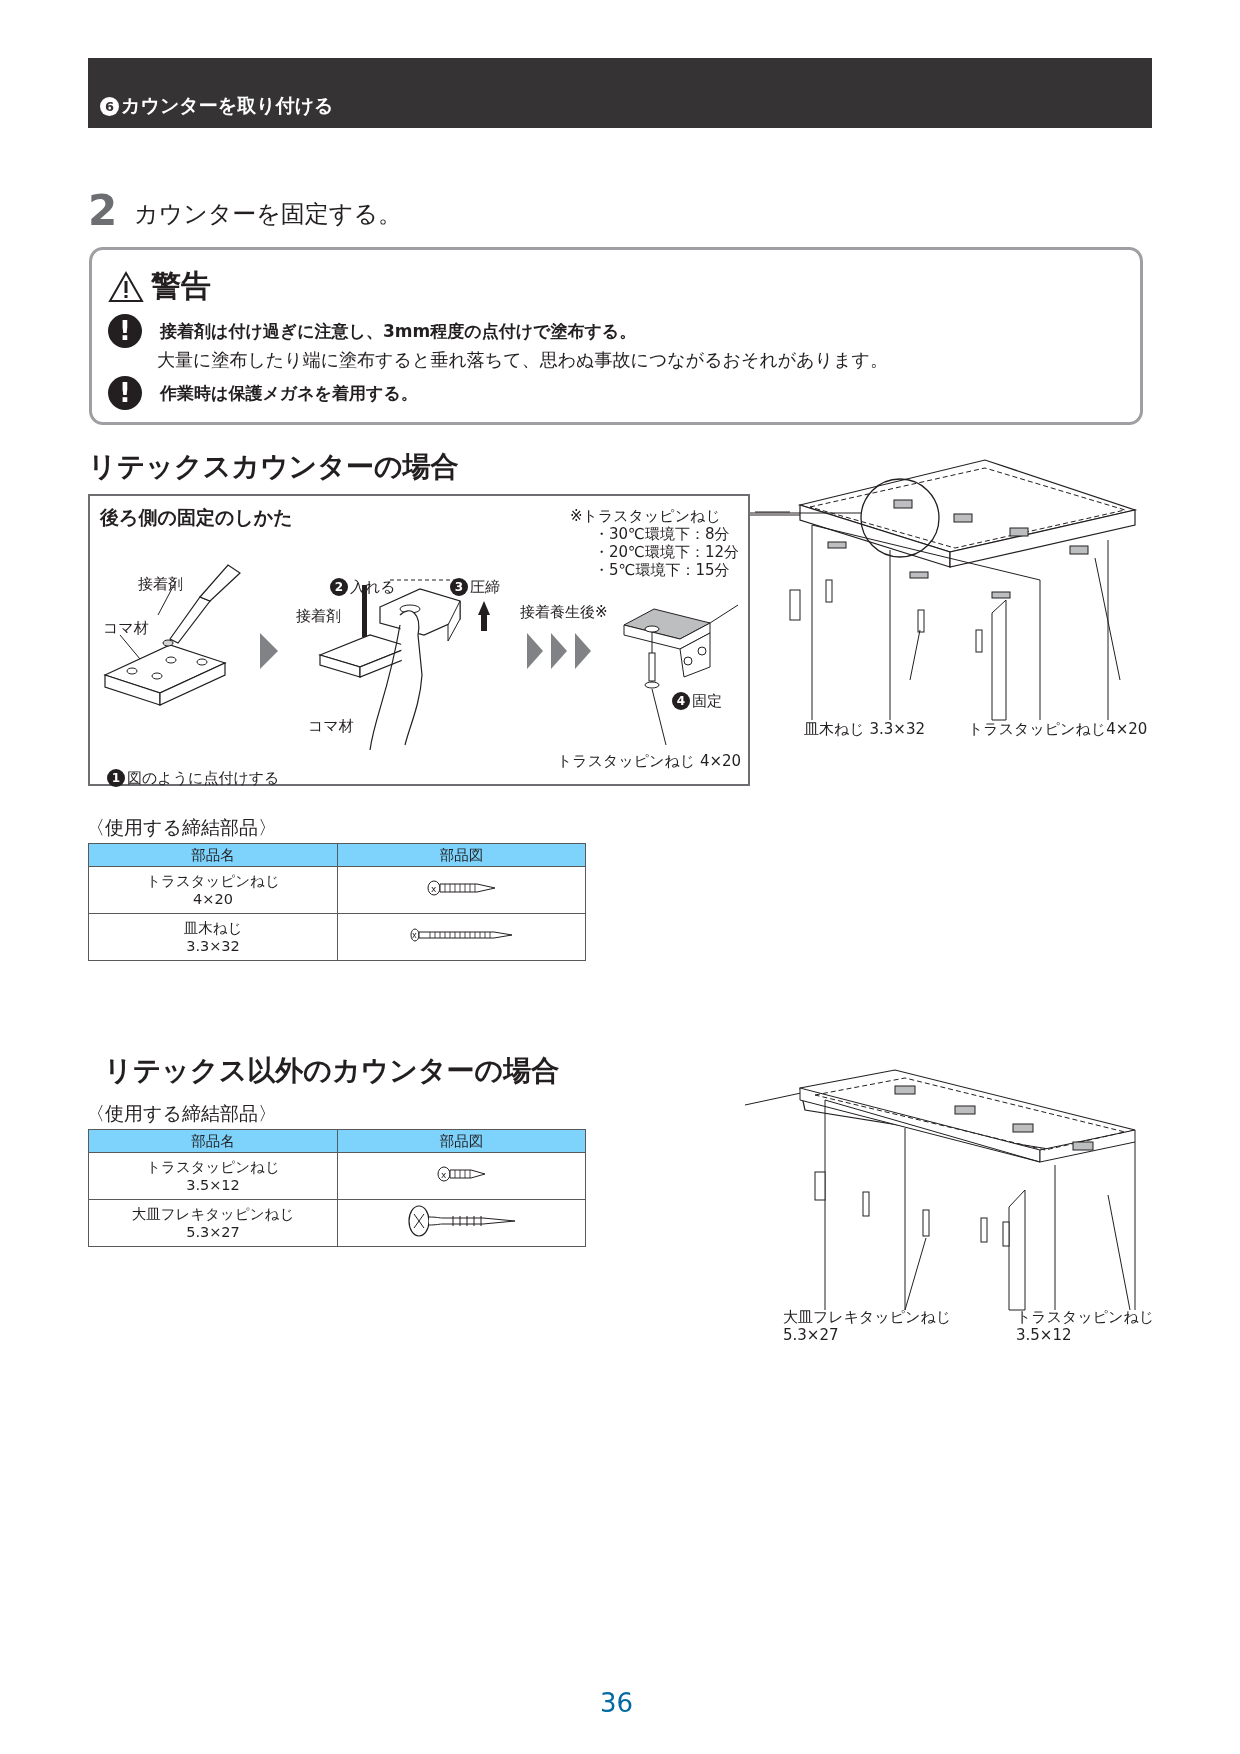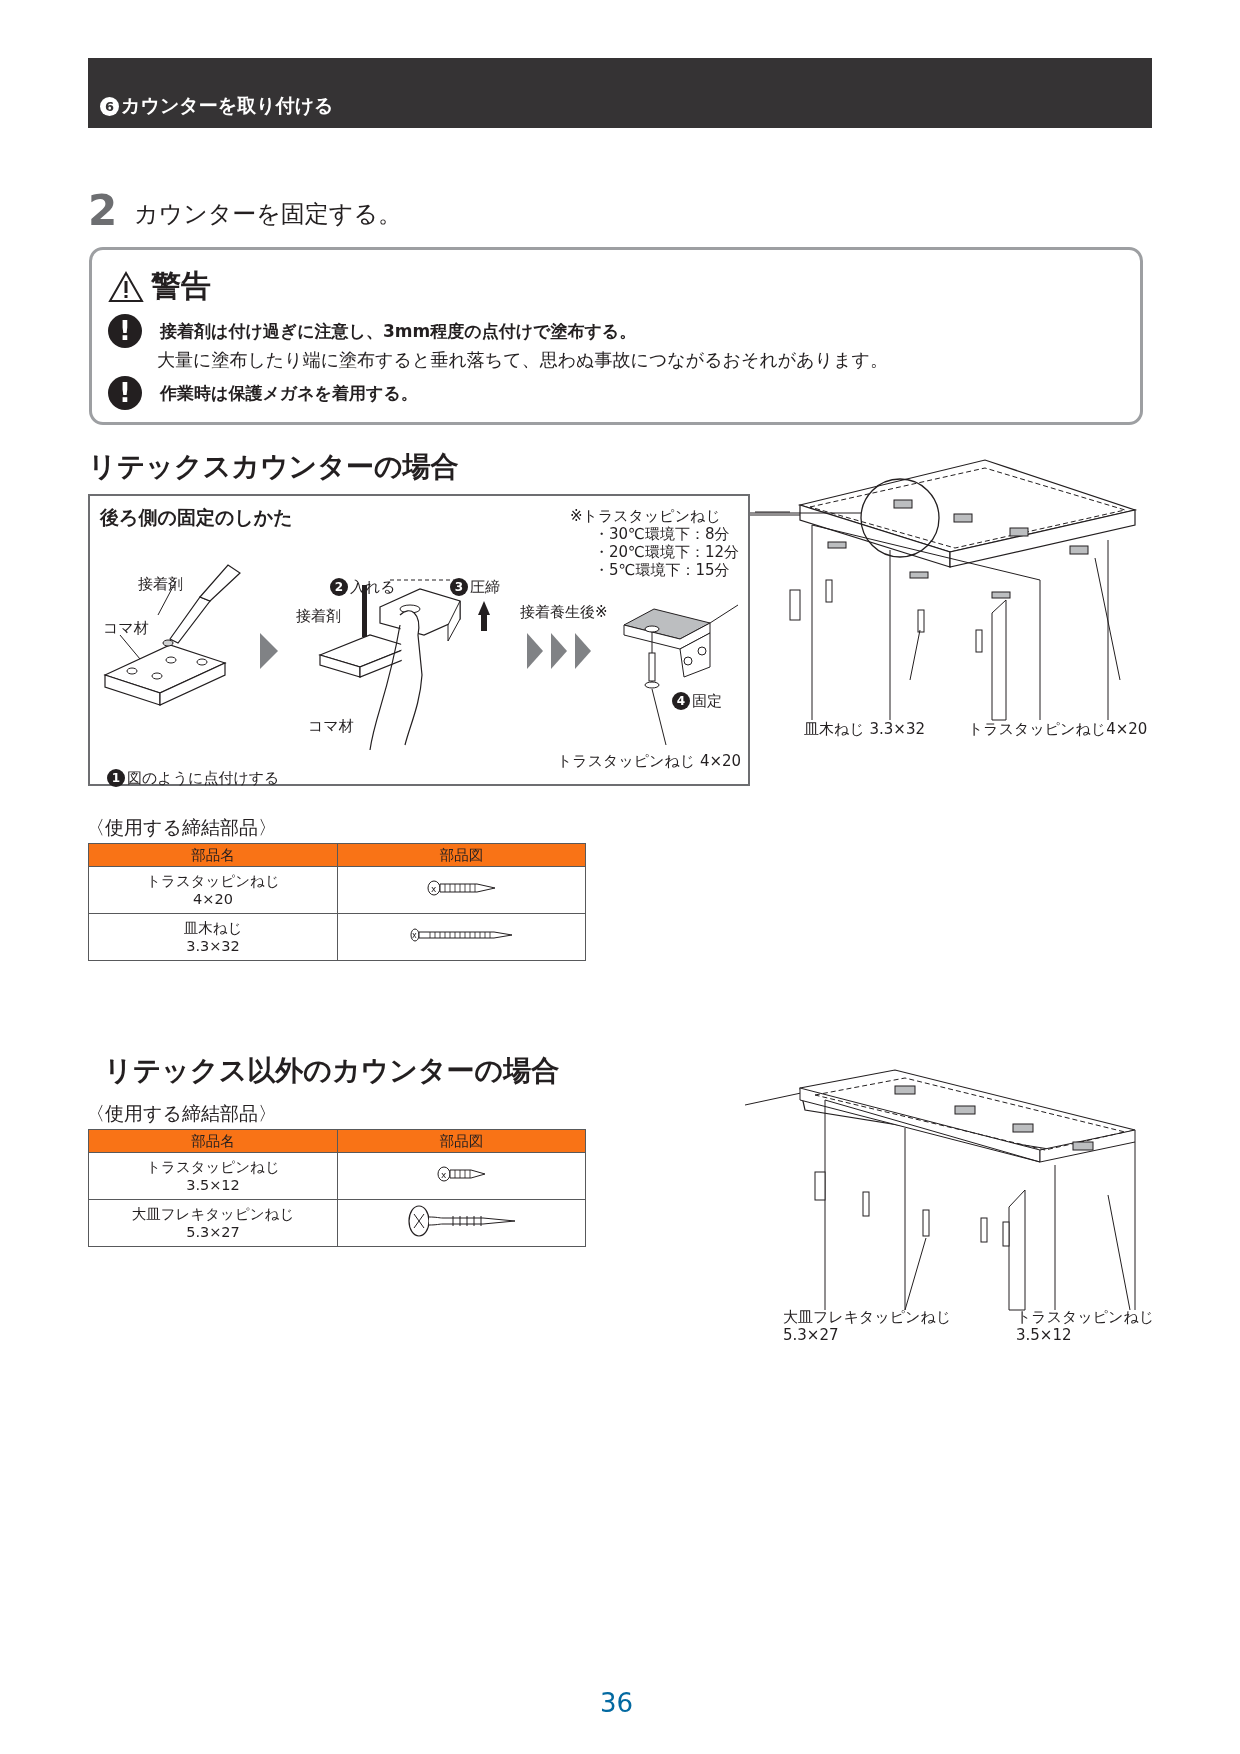--- a/index.html
+++ b/index.html
@@ -15,21 +15,21 @@
   .warn-row { left:108px; display:flex; align-items:center; }
   .excl { width:34px; height:34px; border-radius:50%; background:#231f20; color:#fff; font-weight:bold; font-size:26px; text-align:center; line-height:34px; margin-right:18px; font-family:"DejaVu Sans", sans-serif; }
   .warn-text-b { font-size:17px; font-weight:bold; }
   .warn-text { left:157px; top:348px; font-size:18px; }
   .sec-title { font-size:28px; font-weight:bold; }
   .fig-box { left:88px; top:494px; width:662px; height:292px; border:2px solid #6d6e71; box-sizing:border-box; }
   .lbl { font-size:15px; color:#231f20; white-space:nowrap; }
   .lbl-b { font-size:19px; font-weight:bold; }
   .num-dot { display:inline-block; width:18px; height:18px; border-radius:50%; background:#231f20; color:#fff; font-size:12px; text-align:center; line-height:18px; font-weight:bold; margin-right:2px; vertical-align:1px; }
   table.parts { position:absolute; border-collapse:collapse; width:498px; font-size:14.5px; }
-  table.parts th { background:#f97316; font-weight:normal; border:1.5px solid #58595b; height:22px; padding:0; }
+  table.parts th { background:#7dd3fc; font-weight:normal; border:1.5px solid #58595b; height:22px; padding:0; }
   table.parts td { border:1.5px solid #58595b; text-align:center; padding:2px 0; line-height:18px; height:42px; }
   table.parts td.name { width:248px; }
   .tbl-caption { font-size:19px; }
   .page-num { left:600px; top:1688px; font-size:26px; color:#0369a1; }
   svg { position:absolute; overflow:visible; }
 </style>
 </head>
 <body>
 
 <div class="abs header-bar"></div>

